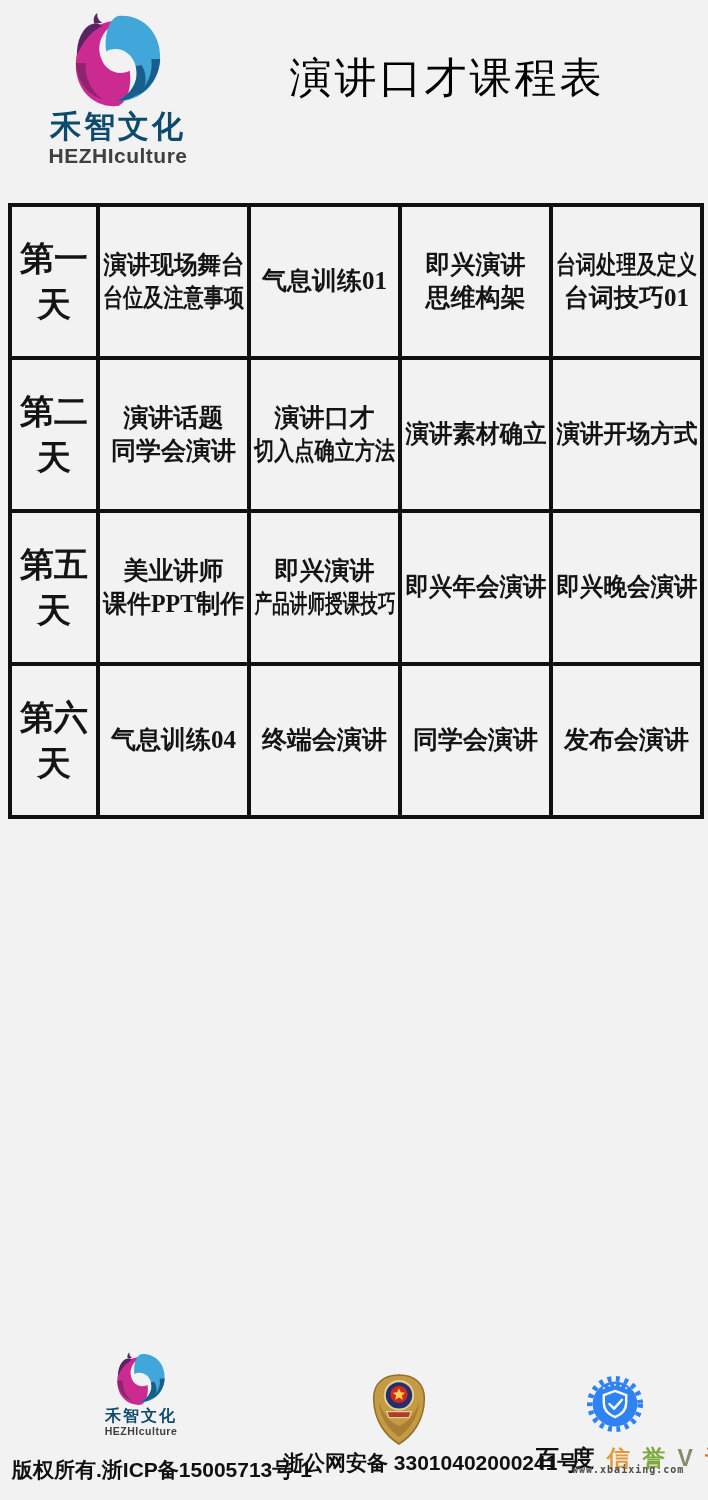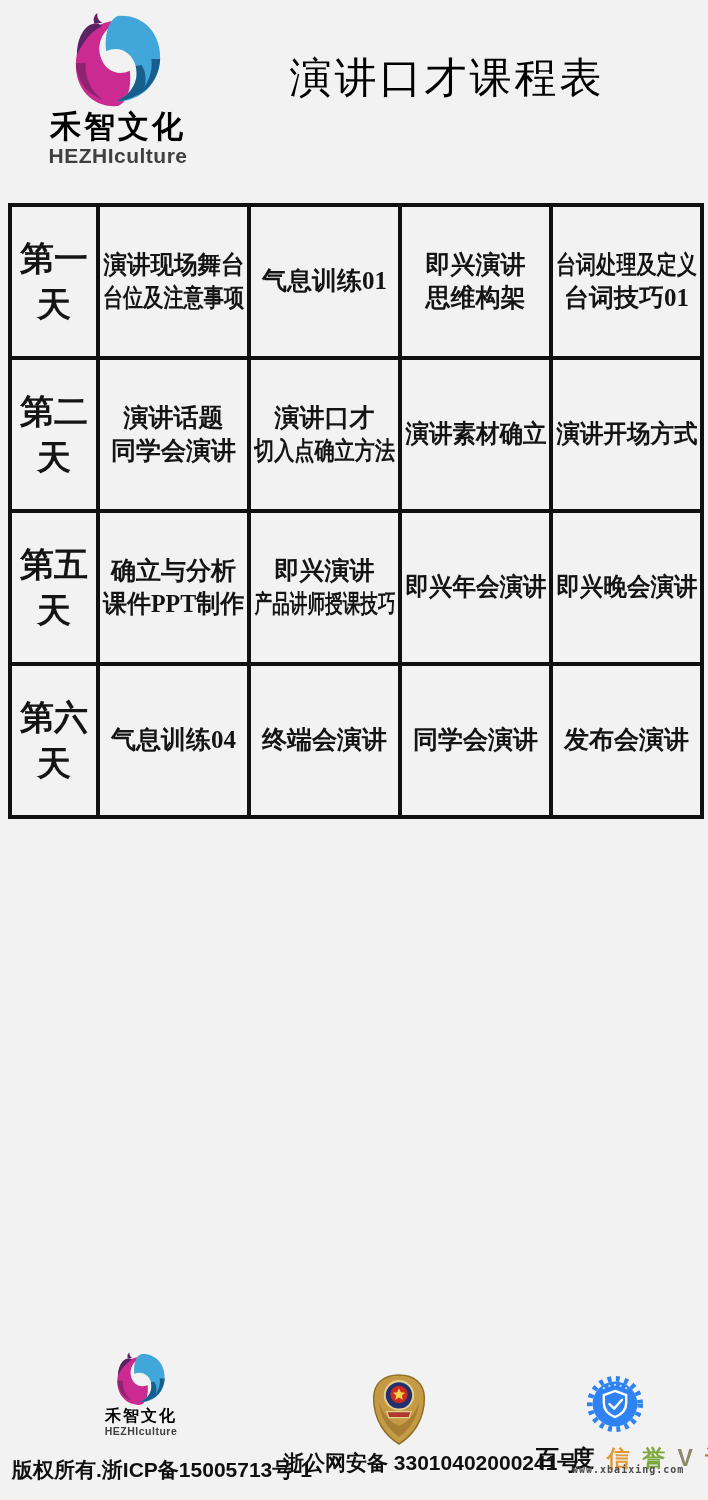--- a/index.html
+++ b/index.html
@@ -2,21 +2,21 @@
 <html><head>
 <meta charset="utf-8">
 <style>
   html,body{margin:0;padding:0;}
   body{width:708px;height:1500px;background:#f3f2f2;position:relative;overflow:hidden;
        font-family:"Liberation Sans",sans-serif;color:#111;}
 
   
   .logo-block{position:absolute;left:36px;top:12px;width:164px;text-align:center;}
   .logo-block svg{display:block;margin:0 auto;}
-  .logo-cn{font-weight:bold;font-size:31px;letter-spacing:3px;color:#000000;line-height:1.1;}
+  .logo-cn{font-weight:bold;font-size:31px;letter-spacing:3px;color:#0c4a6e;line-height:1.1;}
   .logo-en{font-weight:600;font-size:21px;letter-spacing:.5px;color:#404040;line-height:1.15;}
 
   .page-title{position:absolute;left:192px;top:54px;width:510px;text-align:center;
       font-family:"Liberation Serif",serif;font-size:42px;font-weight:500;
       letter-spacing:3px;color:#000;line-height:1.15;}
 
   
   table.schedule{position:absolute;left:8px;top:203px;width:692px;
       border-collapse:collapse;table-layout:fixed;}
   table.schedule td{border:4px solid #101010;text-align:center;vertical-align:middle;
@@ -152,21 +152,21 @@
     <td>
           <div class="cellv">
             <div class="line" style="transform: scaleX(0.94);">演讲开场方式</div>
           </div>
         </td>
   </tr>
   <tr class="day-row">
     <td class="day-cell">第五天</td>
     <td>
           <div class="cellv">
-            <div class="line">确立与分析</div>
+            <div class="line">美业讲师</div>
             <div class="line" style="transform: scaleX(0.959);">课件PPT制作</div>
           </div>
         </td>
     <td>
           <div class="cellv">
             <div class="line">即兴演讲</div>
             <div class="line" style="transform: scaleX(0.705);">产品讲师授课技巧</div>
           </div>
         </td>
     <td>

